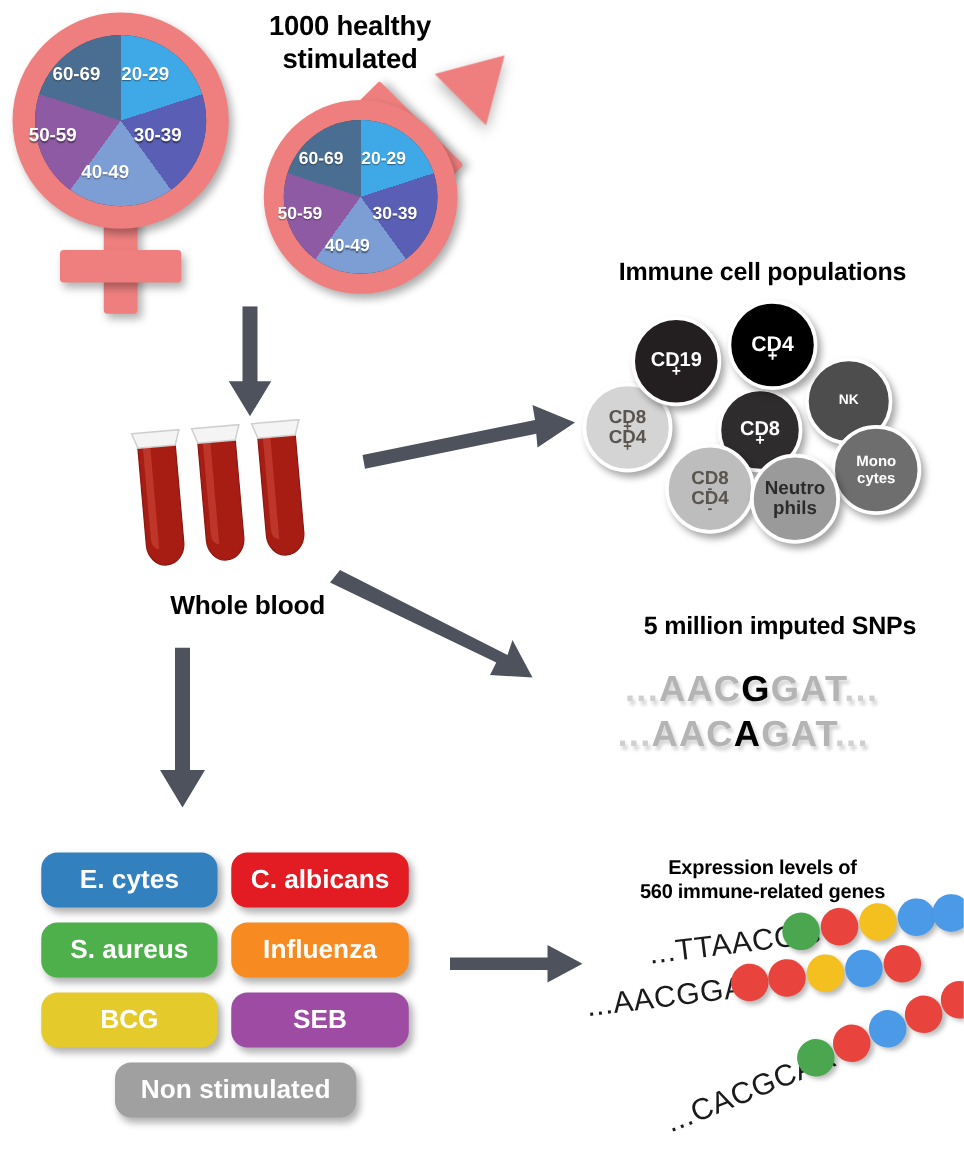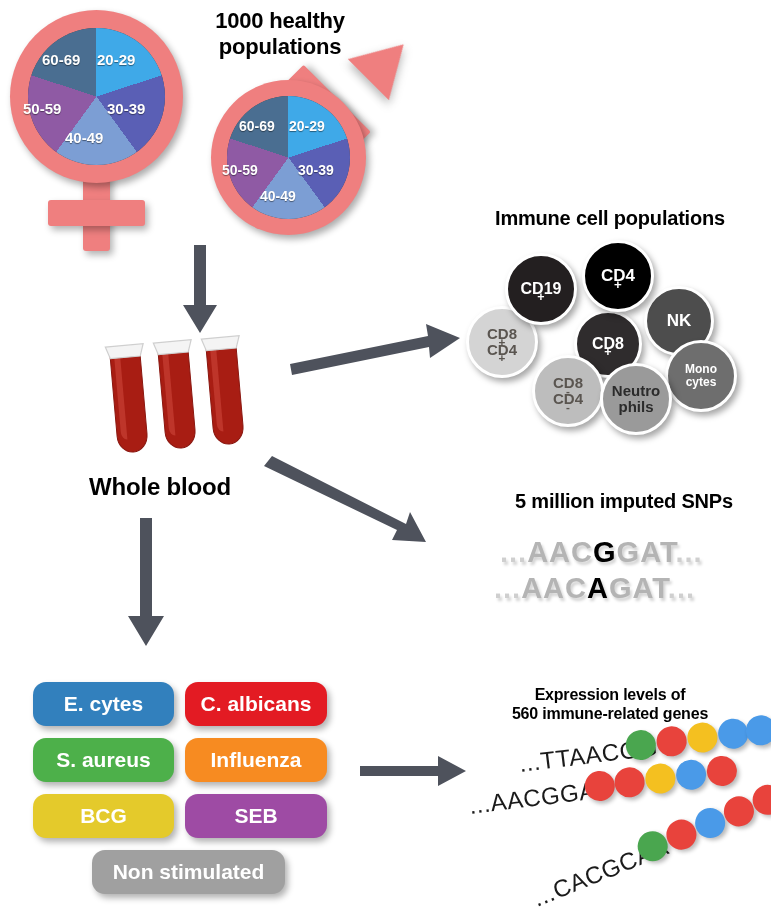--- a/index.html
+++ b/index.html
@@ -118,21 +118,21 @@
     box-shadow: 2px 3px 4px rgba(0,0,0,0.28);
   }
 </style>
 </head>
 <body>
 
 <div class="canvas">
 
   <div class="ttl" style="left:180px; top:8px; width:200px; font-size:22px;">
     <div>1000 healthy</div>
-    <div>populations</div>
+    <div>stimulated</div>
   </div>
 
   <div class="gsym" style="left:10px; top:10px;">
 
     <div class="stem" style="left:73px; top:156px; width:27px; height:85px; border-radius:3px;"></div>
 
     <div class="stem" style="left:38px; top:190px; width:97px; height:26px; border-radius:3px;"></div>
 
     <div class="gdisc" style="left:0px; top:0px; width:173px; height:173px;"></div>
 
@@ -202,21 +202,21 @@
 
     <svg class="tube" style="left:96px; top:2px;" width="62" height="115" viewBox="0 0 62 115">
       <g transform="rotate(-5 31 57)">
         <path d="M14,8 L14,92 a15,17 0 0 0 30,0 L44,8 Z" fill="#a81d13" stroke="#8a1710" stroke-width="1"></path>
         <path d="M18,12 L18,88 a6,8 0 0 0 6,8 L24,12 Z" fill="#c94238" opacity="0.65"></path>
         <path d="M10,2 L48,2 L44,14 L14,14 Z" fill="#f4f4f4" stroke="#cfcfcf" stroke-width="1.2"></path>
       </g>
     </svg>
   </div>
 
-  <div class="ttl" style="left:60px; top:473px; width:200px; font-size:24px;">Whole blood</div>
+  <div class="ttl" style="left:60px; top:473px; width:200px; font-size:21px;text-align:right;">Whole blood</div>
 
   <svg class="arrow" style="left:288px; top:318px;" width="175" height="60" viewBox="0 0 175 60">
     <path d="M2,46 L140,18 L138,6 L172,20 L142,40 L141,29 L4,57 Z" fill="#4e525c"></path>
   </svg>
 
   <svg class="arrow" style="left:258px; top:420px;" width="200" height="130" viewBox="0 0 200 130">
     <path d="M14,36 L148,104 L152,92 L168,122 L134,120 L139,110 L6,46 Z" fill="#4e525c"></path>
   </svg>
 
   <svg class="arrow" style="left:124px; top:518px;" width="44" height="132" viewBox="0 0 44 132">
@@ -235,21 +235,21 @@
     </div>
 
     <div class="cell" style="left:505px; top:253px; width:72px; height:72px; background:#231f20; color:#ffffff; font-size:16px; z-index:4;">
       <span>CD19<span class="sup">+</span></span>
     </div>
 
     <div class="cell" style="left:582px; top:240px; width:72px; height:72px; background:#000000; color:#ffffff; font-size:17px; z-index:6;">
       <span>CD4<span class="sup">+</span></span>
     </div>
 
-    <div class="cell" style="left:644px; top:286px; width:70px; height:70px; background:#4d4d4d; color:#ffffff; font-size:17px; z-index:3;">
+    <div class="cell" style="left:644px; top:286px; width:70px; height:70px; background:#4d4d4d; color:#ffffff; font-size:11px; z-index:3;">
       <span>NK</span>
     </div>
 
     <div class="cell" style="left:574px; top:310px; width:68px; height:68px; background:#2f2c2d; color:#ffffff; font-size:16px; z-index:5;">
       <span>CD8<span class="sup">+</span></span>
     </div>
 
     <div class="cell" style="left:665px; top:340px; width:72px; height:72px; background:#6e6e6e; color:#ffffff; font-size:12px; z-index:7;">
       <div>
         <span>Mono</span>

